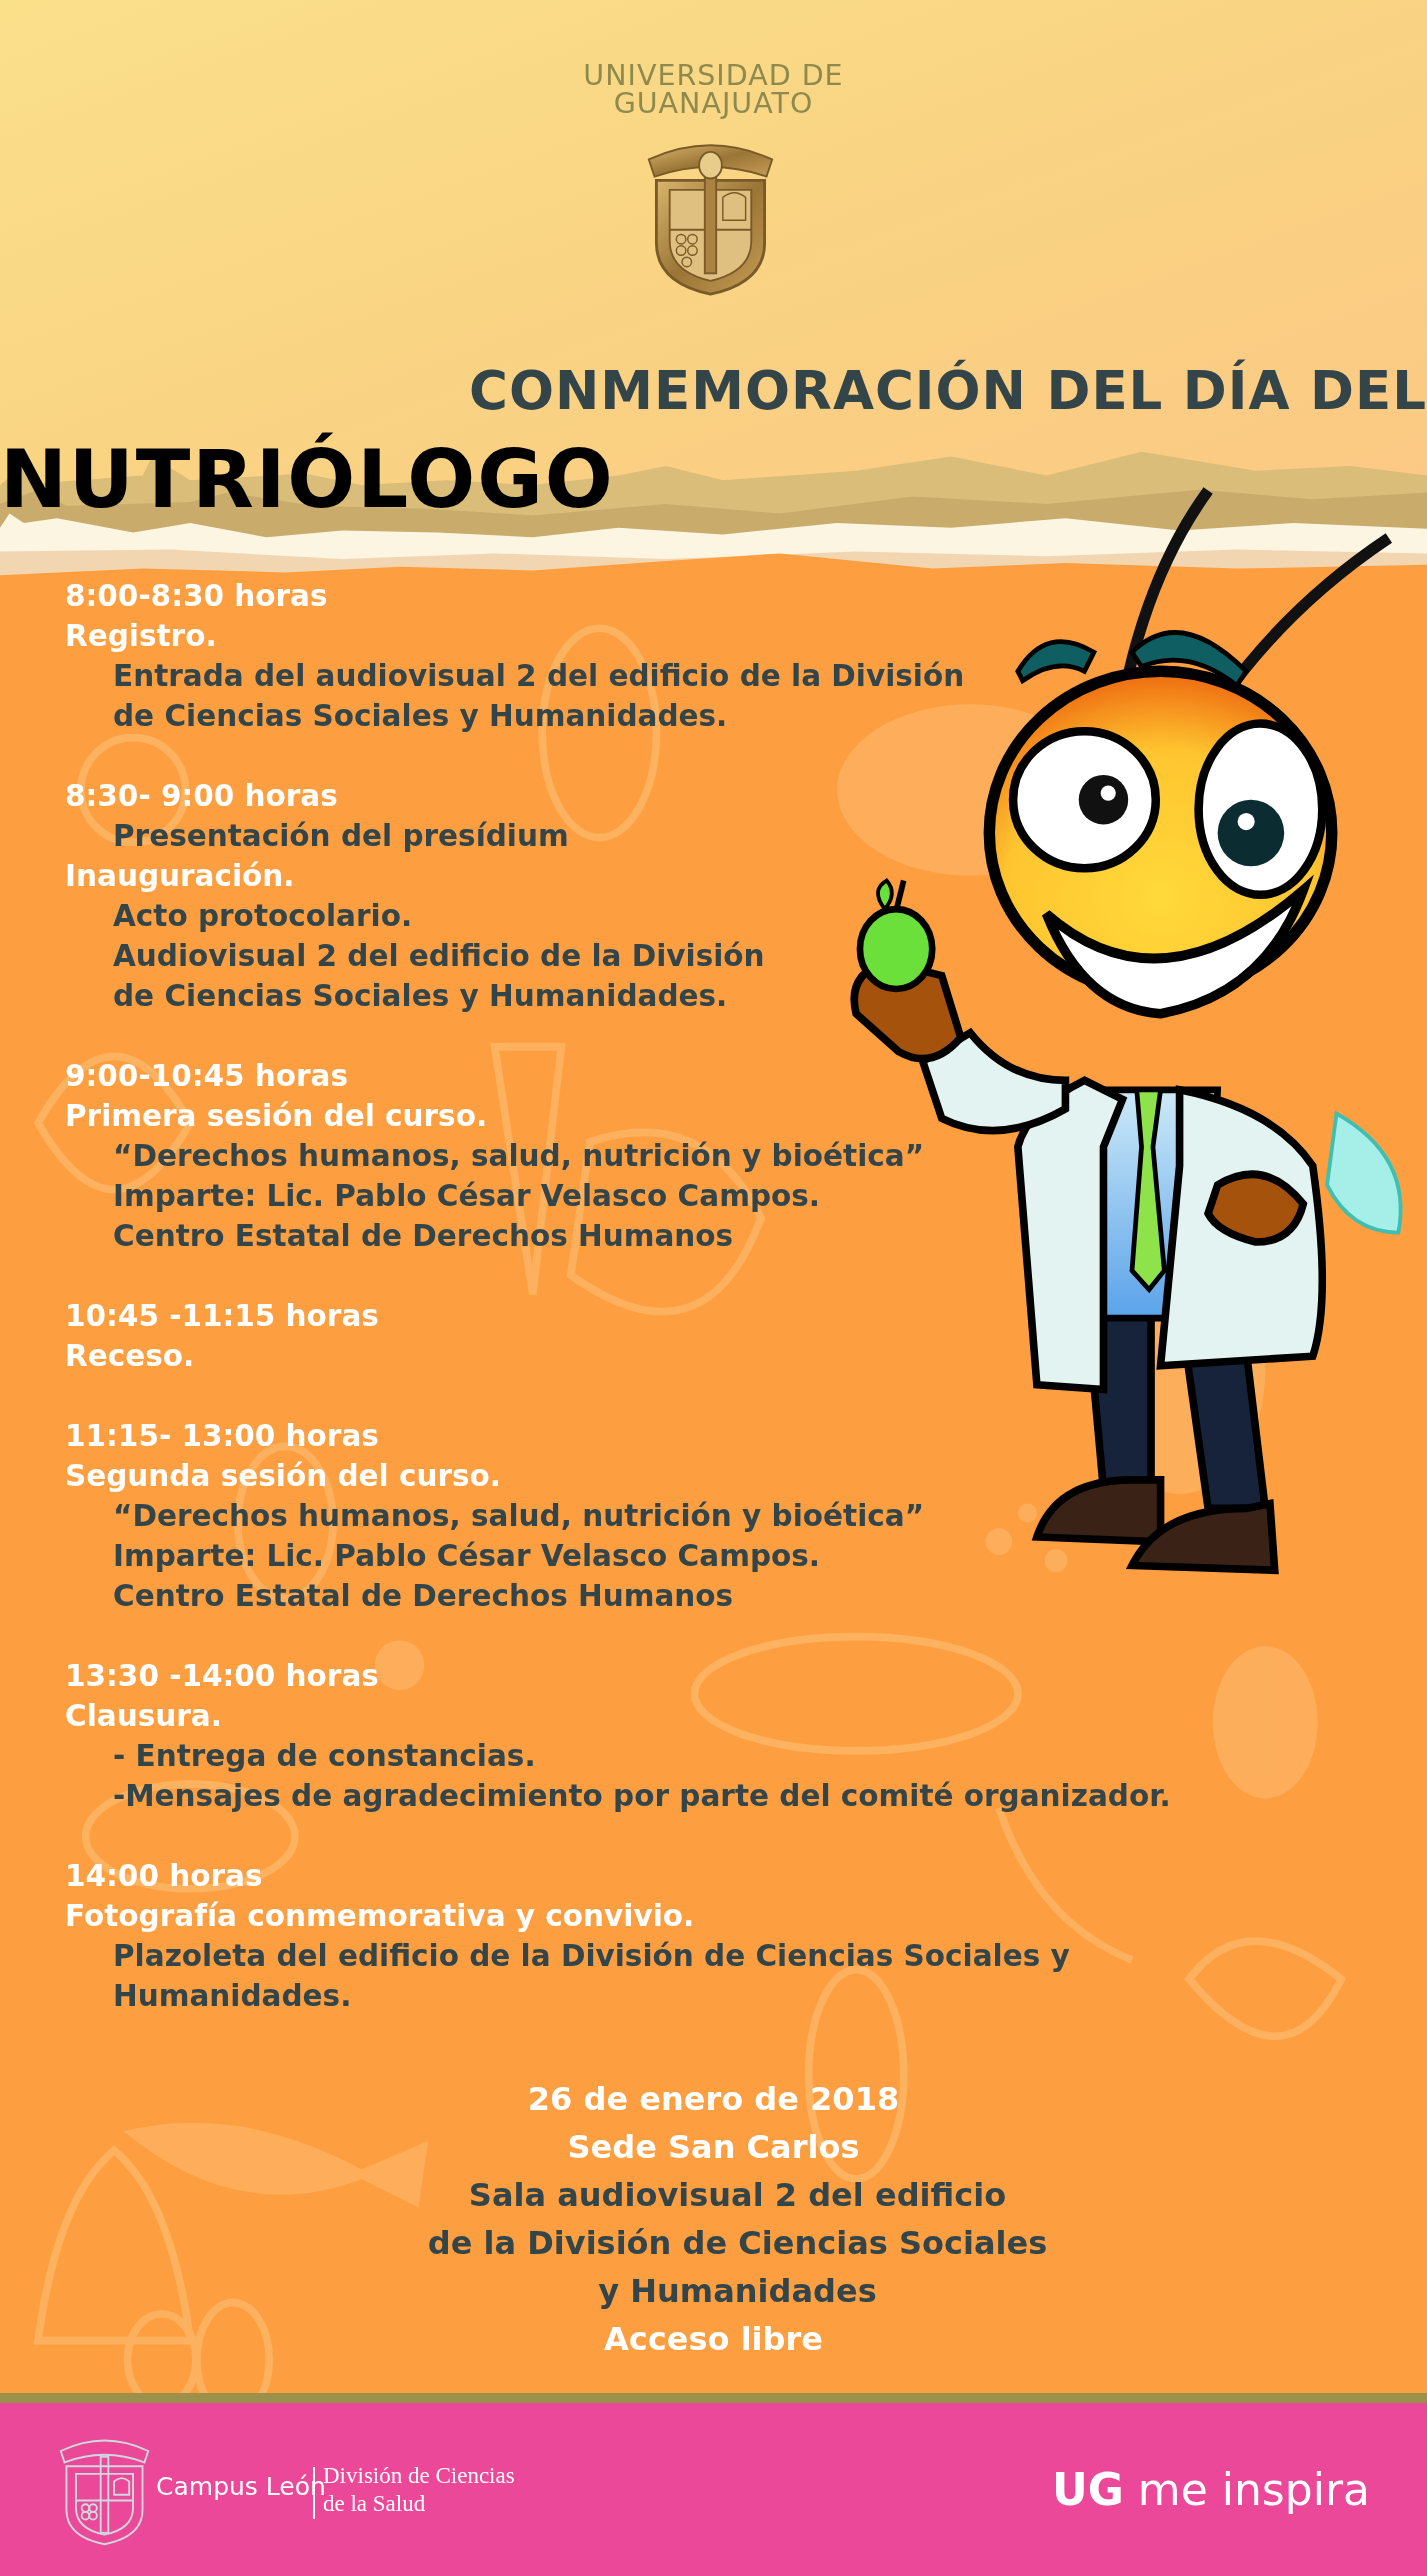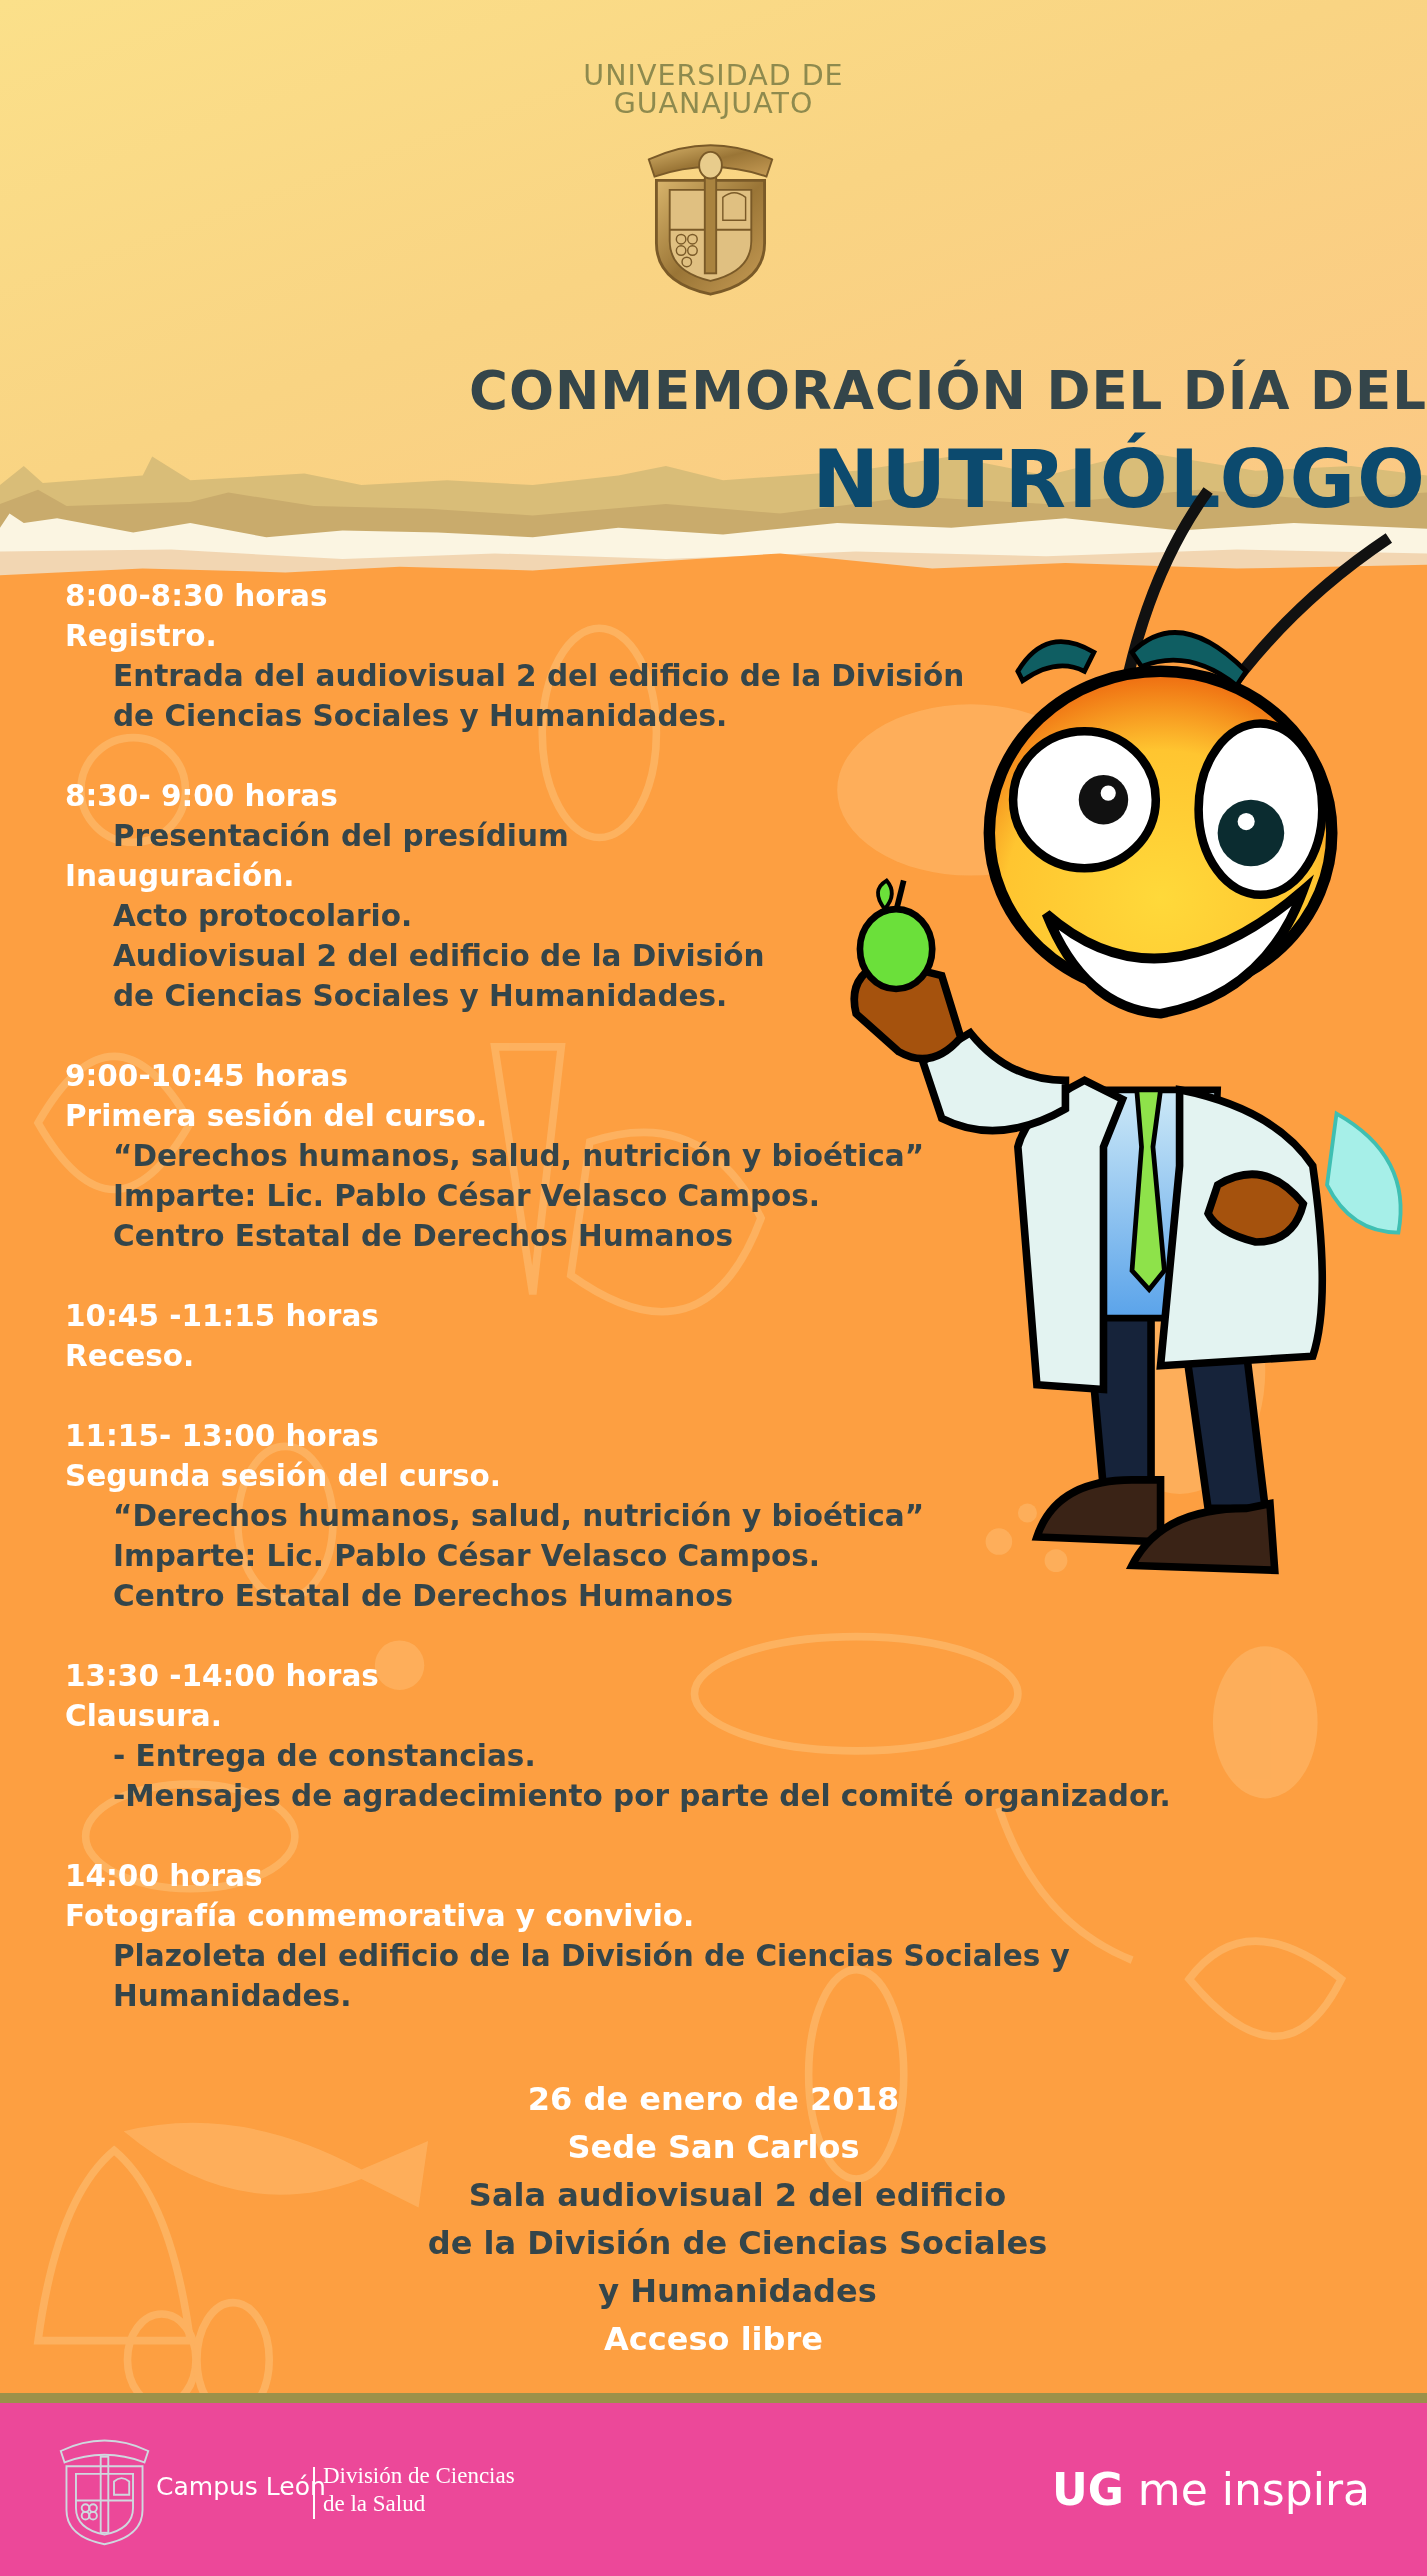--- a/index.html
+++ b/index.html
@@ -33,22 +33,22 @@
   .uni-name.l2 { top: 87px; }
   .crest { position: absolute; left: 639px; top: 131px; width: 143px; height: 167px; }
 
   
   .title1 {
     position: absolute; left: 0; width: 1427px; top: 360px; text-align: right;
     color: #34454a; font-weight: bold; font-size: 53px; letter-spacing: 1px;
     font-family: "DejaVu Sans", sans-serif;
   }
   .title2 {
-    position: absolute; left: 0; width: 1427px; top: 433px; text-align: right;
-    color: #0c4a6e; font-weight: bold; font-size: 80px; letter-spacing: 1.9px;
+    position: absolute; left: 0; width: 1427px; top: 433px; text-align: left;
+    color: #000000; font-weight: bold; font-size: 80px; letter-spacing: 1.9px;
     font-family: "DejaVu Sans", sans-serif;
   }
 
   
   .schedule { position: absolute; left: 65px; top: 576px; width: 1142px; }
   .block { margin-bottom: 40px; }
   .line {
     font-family: "DejaVu Sans", sans-serif; font-weight: bold;
     font-size: 29.5px; line-height: 40px; white-space: nowrap;
   }

